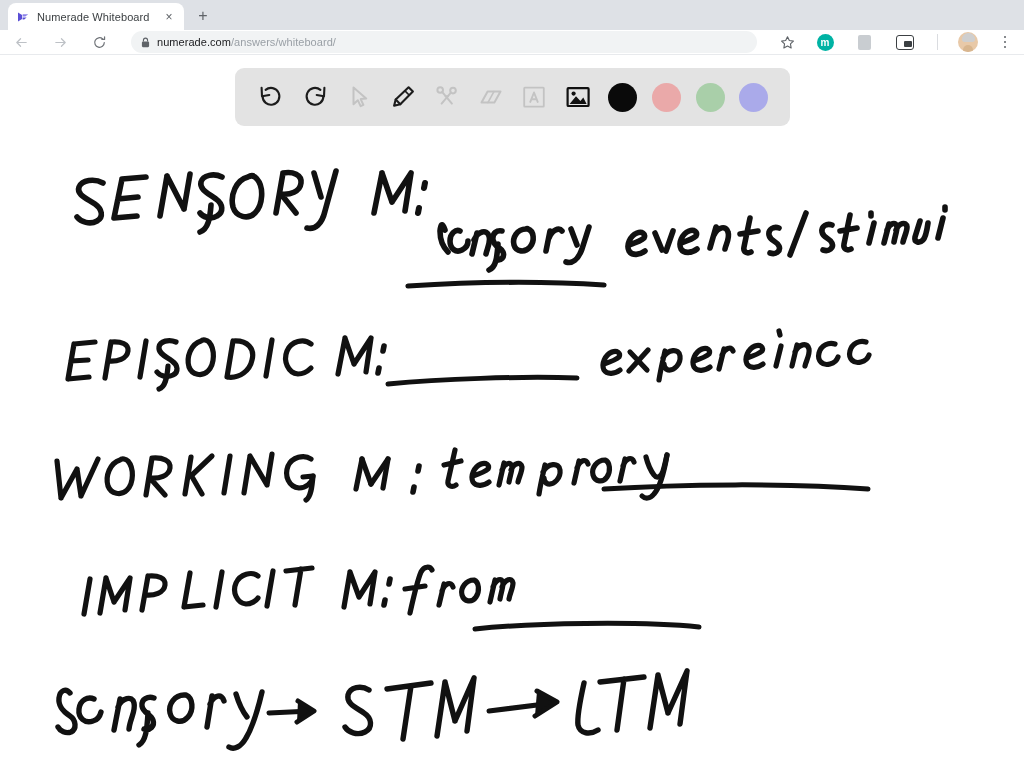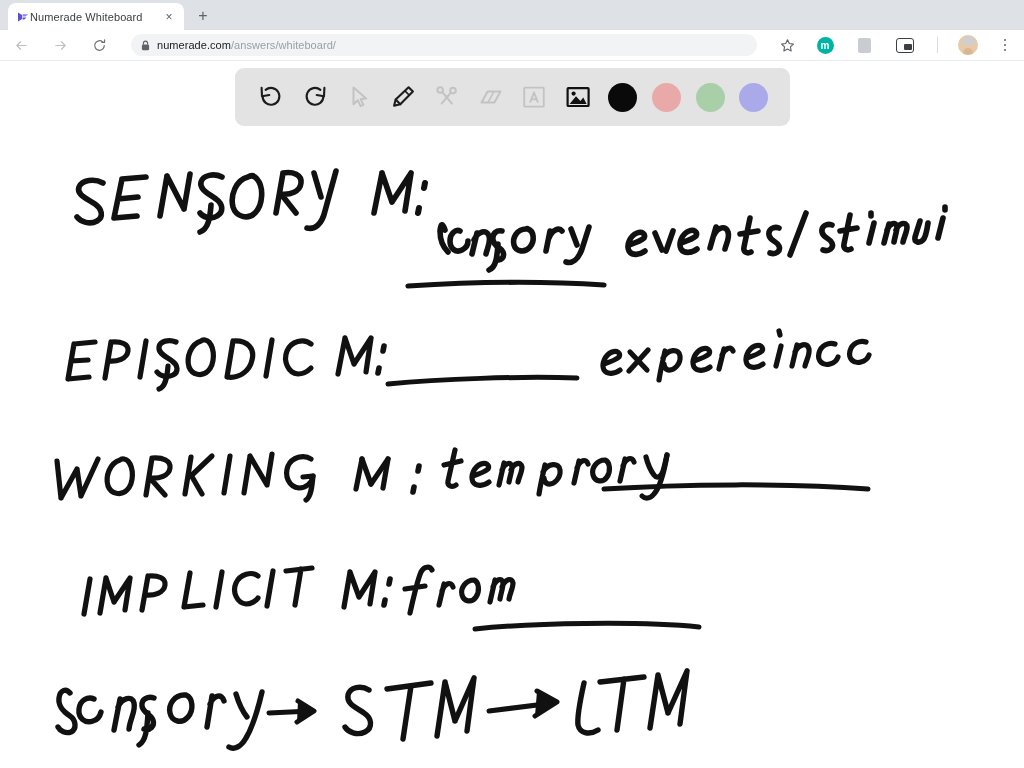--- a/index.html
+++ b/index.html
@@ -33,20 +33,21 @@
   .tab {
     height: 27px;
     min-width: 176px;
     max-width: 176px;
     background: #ffffff;
     border-radius: 8px 8px 0 0;
     display: flex;
     align-items: center;
     padding: 0 8px;
     box-sizing: border-box;
+    gap: 7px;
     position: relative;
   }
 
   .tab-favicon {
     width: 14px;
     height: 14px;
     flex: 0 0 14px;
     display: flex;
     align-items: center;
     justify-content: center;
@@ -83,21 +84,21 @@
     display: flex;
     align-items: center;
     justify-content: center;
     color: #5f6368;
     font-size: 16px;
     line-height: 1;
     border-radius: 50%;
   }
 
   .toolbar-chrome {
-    height: 31px;
+    height: 25px;
     background: #ffffff;
     display: flex;
     align-items: center;
     padding: 0 8px;
     box-sizing: border-box;
     gap: 13px;
     border-bottom: 1px solid #e8eaed;
   }
 
   .nav-btn {

